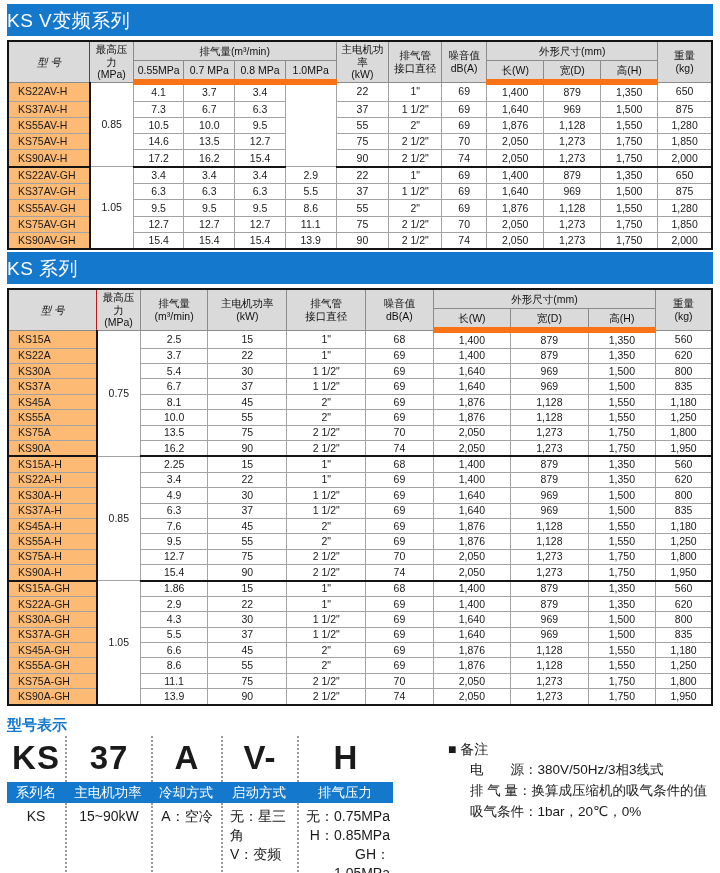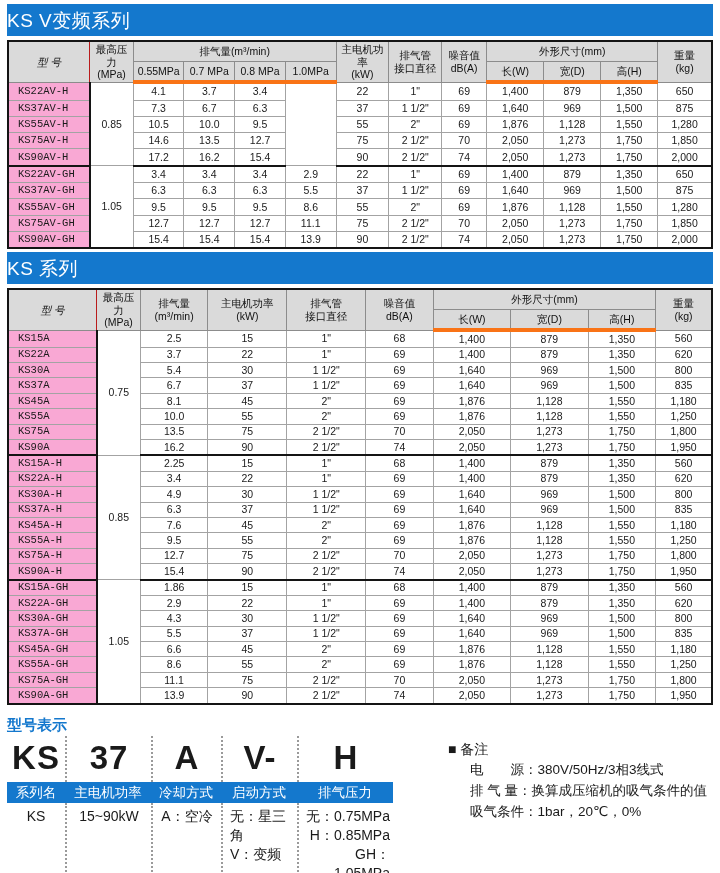--- a/index.html
+++ b/index.html
@@ -11,23 +11,23 @@
        font-size:19px;line-height:33px;box-sizing:border-box;letter-spacing:.5px;}
   #bar1{top:4px;} #bar2{top:252px;}
 
   table{position:absolute;left:7px;width:706px;border-collapse:collapse;table-layout:fixed;
         background:#fff;border:2px solid #141414;font-size:10.5px;}
   #t1{top:40px;} #t2{top:288px;}
   th{background:#dadada;font-weight:normal;border:1px solid #8c8c8c;padding:1px 1px;line-height:1.2;color:#111;}
   .pre{white-space:pre-line;}
   td{border:1px solid #a3a3a3;text-align:center;padding:0 2px;line-height:1.05;overflow:hidden;}
   #t1 td{height:15.3px;} #t2 td{height:14.4px;}
-  td.model{background:#f9a8d4;text-align:left;padding-left:9px;border-right:2px solid #141414;font-family:Liberation Mono, monospace;}
+  td.model{background:#fdba74;text-align:left;padding-left:9px;border-right:2px solid #141414;}
   th.model-h{border-right:1px solid #b91c1c;font-style:italic;}
-  thead tr:last-child th{border-bottom:4px solid #f97316;}
+  thead tr:last-child th{border-bottom:6px solid #f97316;}
   tr.gsep td{border-bottom:2px solid #141414;}
 
   #footnote{position:absolute;top:703px;left:7px;width:706px;text-align:right;font-size:11px;color:#2b2b2b;}
 
   #md{position:absolute;left:7px;top:716px;width:386px;}
   #md-heading{color:var(--blue);font-weight:bold;font-size:15px;line-height:17px;}
   #md-grid{display:grid;grid-template-columns:58px 86px 70px 76px 96px;margin-top:3px;}
   .md-big{font-size:33px;font-weight:bold;text-align:center;line-height:44px;height:46px;letter-spacing:1px;}
   .sep{border-left:2px dotted #9a9a9a;}
   .md-band{grid-column:1/-1;background:var(--blue);height:21px;display:grid;

